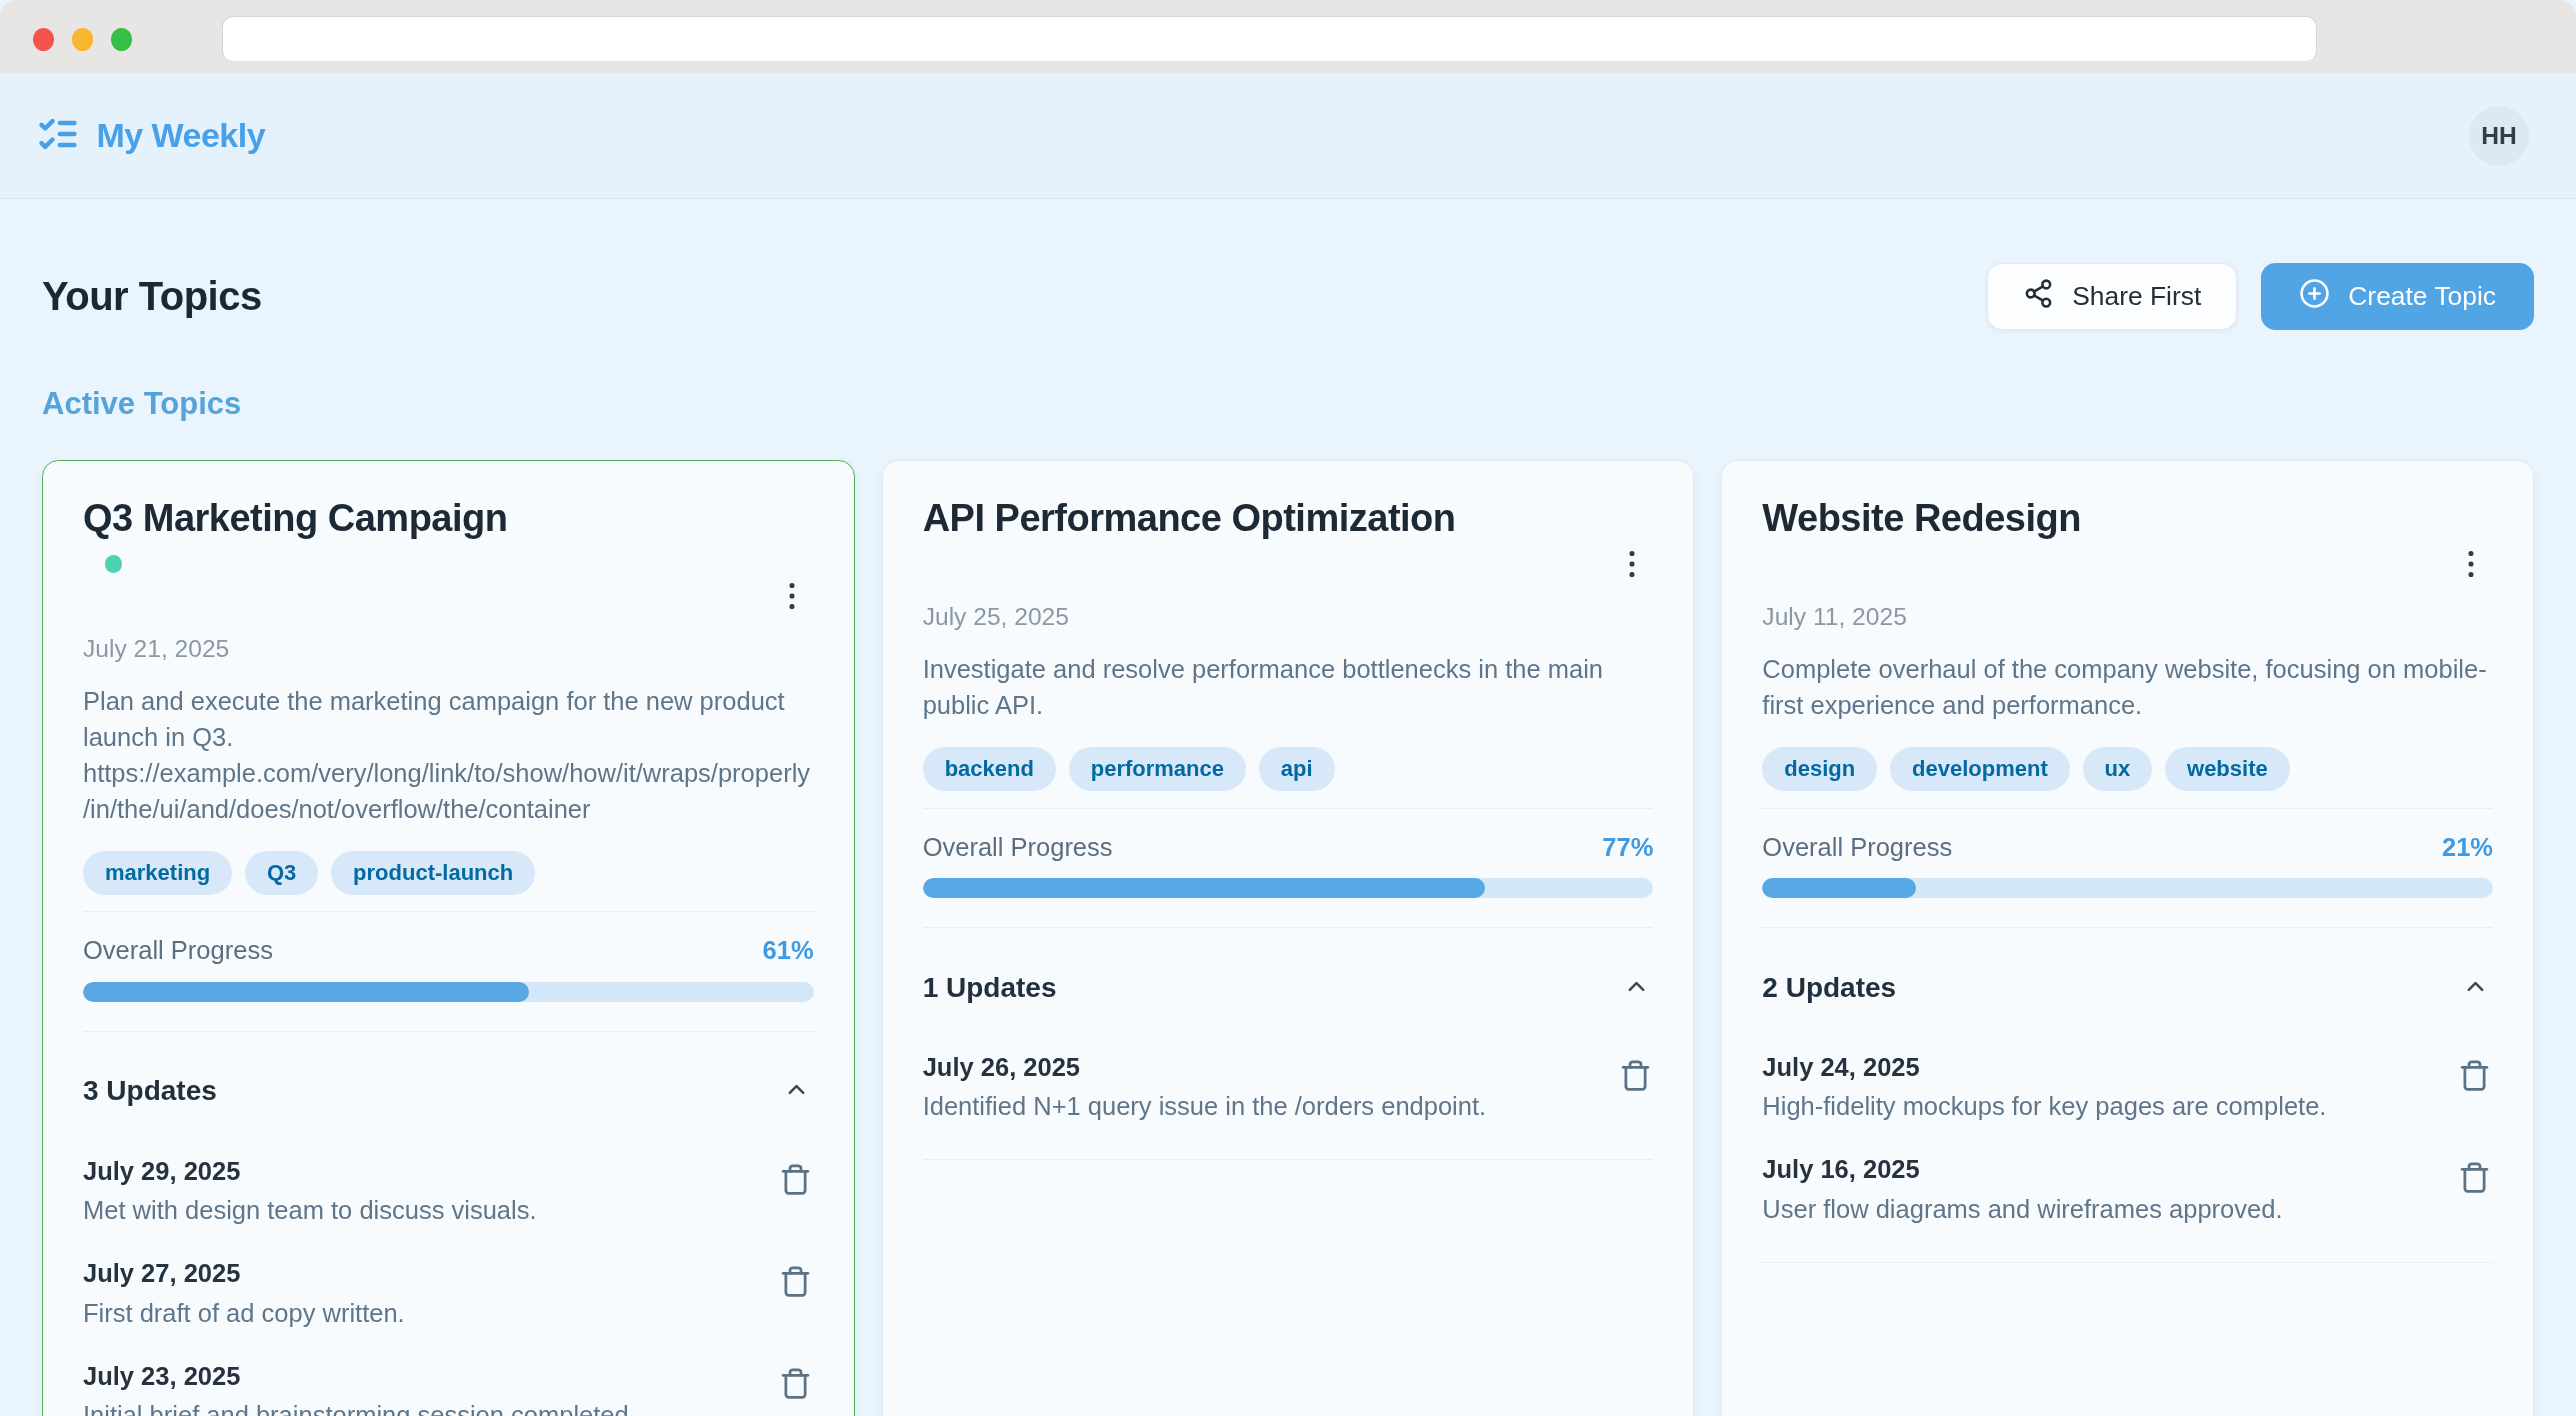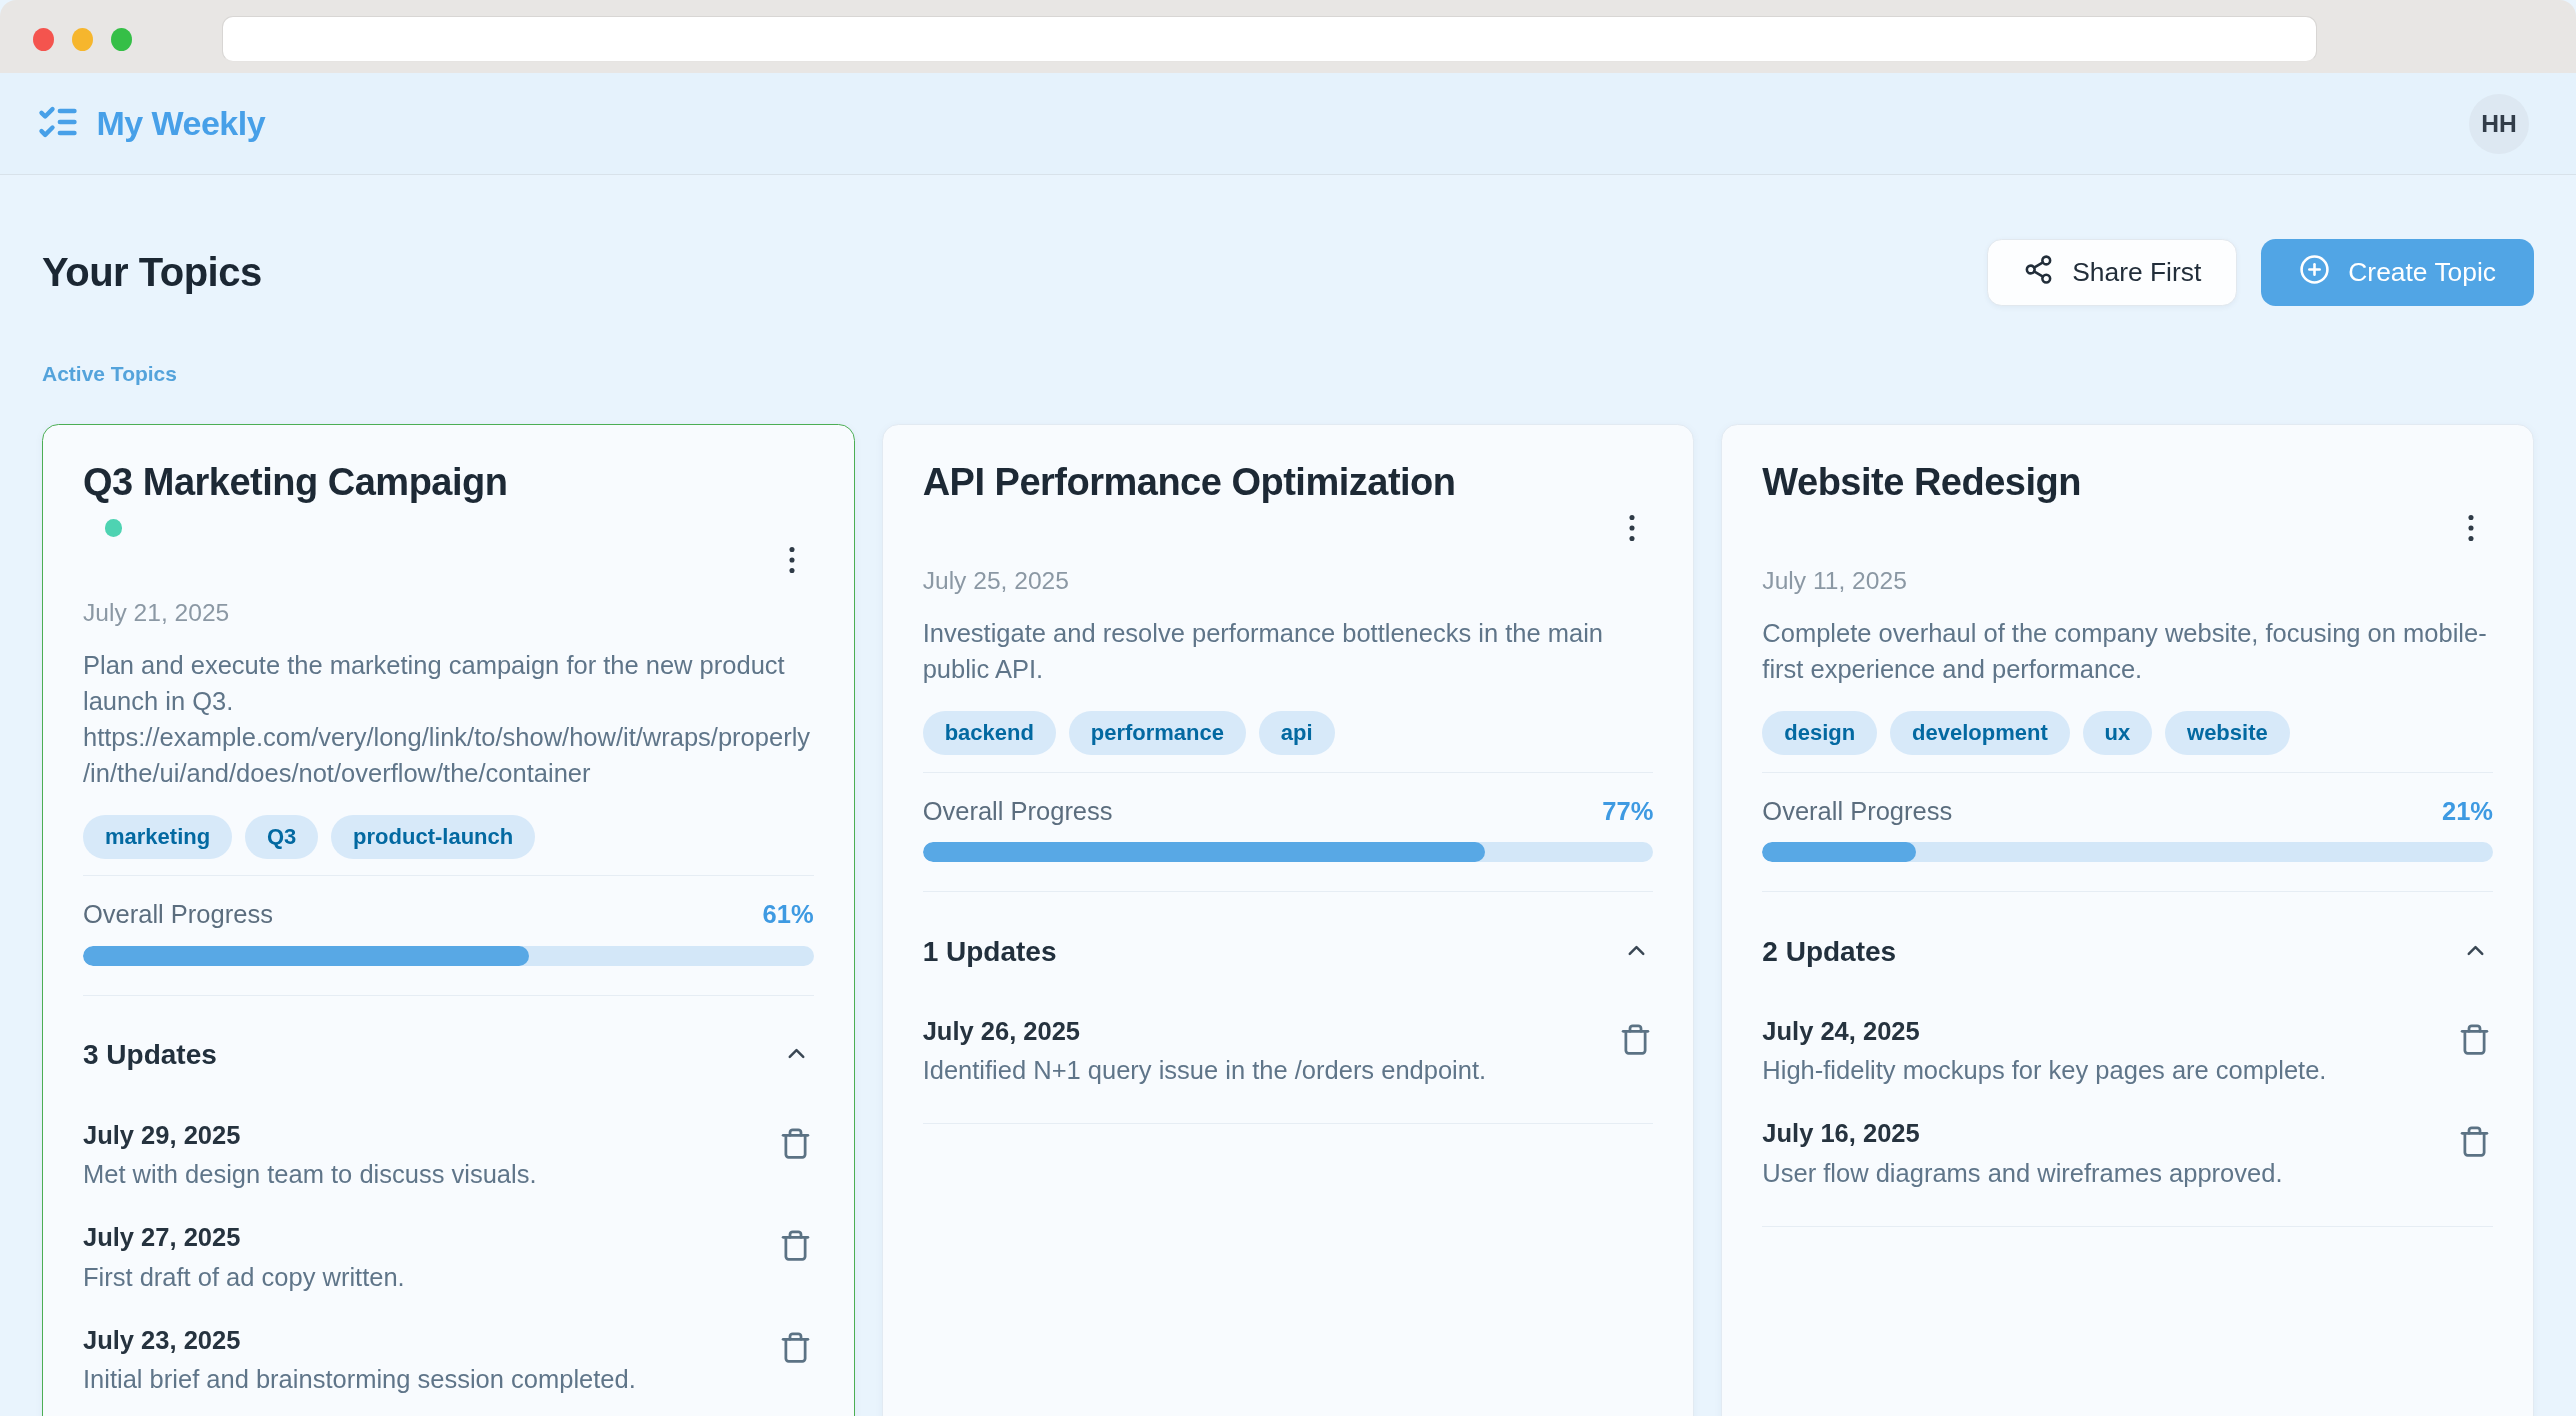--- a/index.html
+++ b/index.html
@@ -11,40 +11,40 @@
   .traffic { position:absolute; top:28px; left:33px; display:flex; gap:18px; }
   .dot { width:21px; height:23px; border-radius:50%; }
   .dot-red   { background:#f4544e; }
   .dot-yellow{ background:#f6b62d; }
   .dot-green { background:#35bf47; }
   .urlbar { position:absolute; left:222px; top:16.4px; width:2095px; height:46px;
             background:#ffffff; border-radius:11px; border:1.8px solid #d8d6d4;
             border-bottom-color:#e6e4e2; font-size:24px; padding:0 22px; color:#333; outline:none; }
 
   
-  .app-header { height:102px; background:#e5f2fc; border-bottom:1.8px solid #d8e2ea;
+  .app-header { height:126px; background:#e5f2fc; border-bottom:1.8px solid #d8e2ea;
                 display:flex; align-items:center; justify-content:space-between; padding:0 47px 0 36px; }
   .brand { display:flex; align-items:center; gap:16.4px; }
   .brand svg { width:44px; height:44px; }
   .brand-name { font-size:34px; font-weight:bold; color:#47a0e8; letter-spacing:-0.5px; }
   .avatar { width:60px; height:60px; border-radius:50%; background:#dde8f2; color:#323d49;
             display:flex; align-items:center; justify-content:center; font-size:24.6px; font-weight:600; cursor:pointer; }
 
   
   .main { padding:0 42px; }
   .page-head { margin-top:64px; display:flex; align-items:center; justify-content:space-between; }
   .page-title { font-size:40px; font-weight:800; color:#1b2733; letter-spacing:-0.5px; }
   .actions { display:flex; gap:24px; }
   .btn { display:flex; align-items:center; gap:18px; height:67px; border-radius:14.6px;
          font-size:26.4px; cursor:pointer; border:none; font-family:inherit; }
   .btn svg { width:31px; height:31px; }
   .btn-share { background:#fdfeff; color:#222e3a; border:1.8px solid #e2e8ee; padding:0 35px;
                box-shadow:0 1.8px 5.5px rgba(30,60,90,0.05); }
   .btn-create { background:#51a5e5; color:#ffffff; padding:0 38px; }
-  .section-title { margin-top:56px; font-size:21px; font-weight:bold; color:#54a3db; }
+  .section-title { margin-top:56px; font-size:31px; font-weight:bold; color:#54a3db; }
 
   
   .cards { margin-top:38px; display:grid; grid-template-columns:repeat(3,1fr); gap:27px; }
   .card { background:#f8fbfe; border:1.8px solid #e2eaf2; border-radius:16.4px; padding:36px 40px 38px;
           box-shadow:0 2.7px 9px rgba(30,60,90,0.05); display:flex; flex-direction:column; min-height:955px; }
   .card--highlight { border:1.8px solid #4cae54; }
   .card-head { display:flex; align-items:flex-start;flex-direction:column; }
   .card-title { font-size:38px; font-weight:bold; color:#1d2935; letter-spacing:-0.5px; line-height:1.15; }
   .active-dot { width:17.3px; height:17.3px; border-radius:50%; background:#4ed3b2; margin:14.6px 0 0 22px; flex:none; }
   .kebab { margin-left:auto; background:none; border:none; cursor:pointer; padding:5.5px 3.6px 0 18px; }

